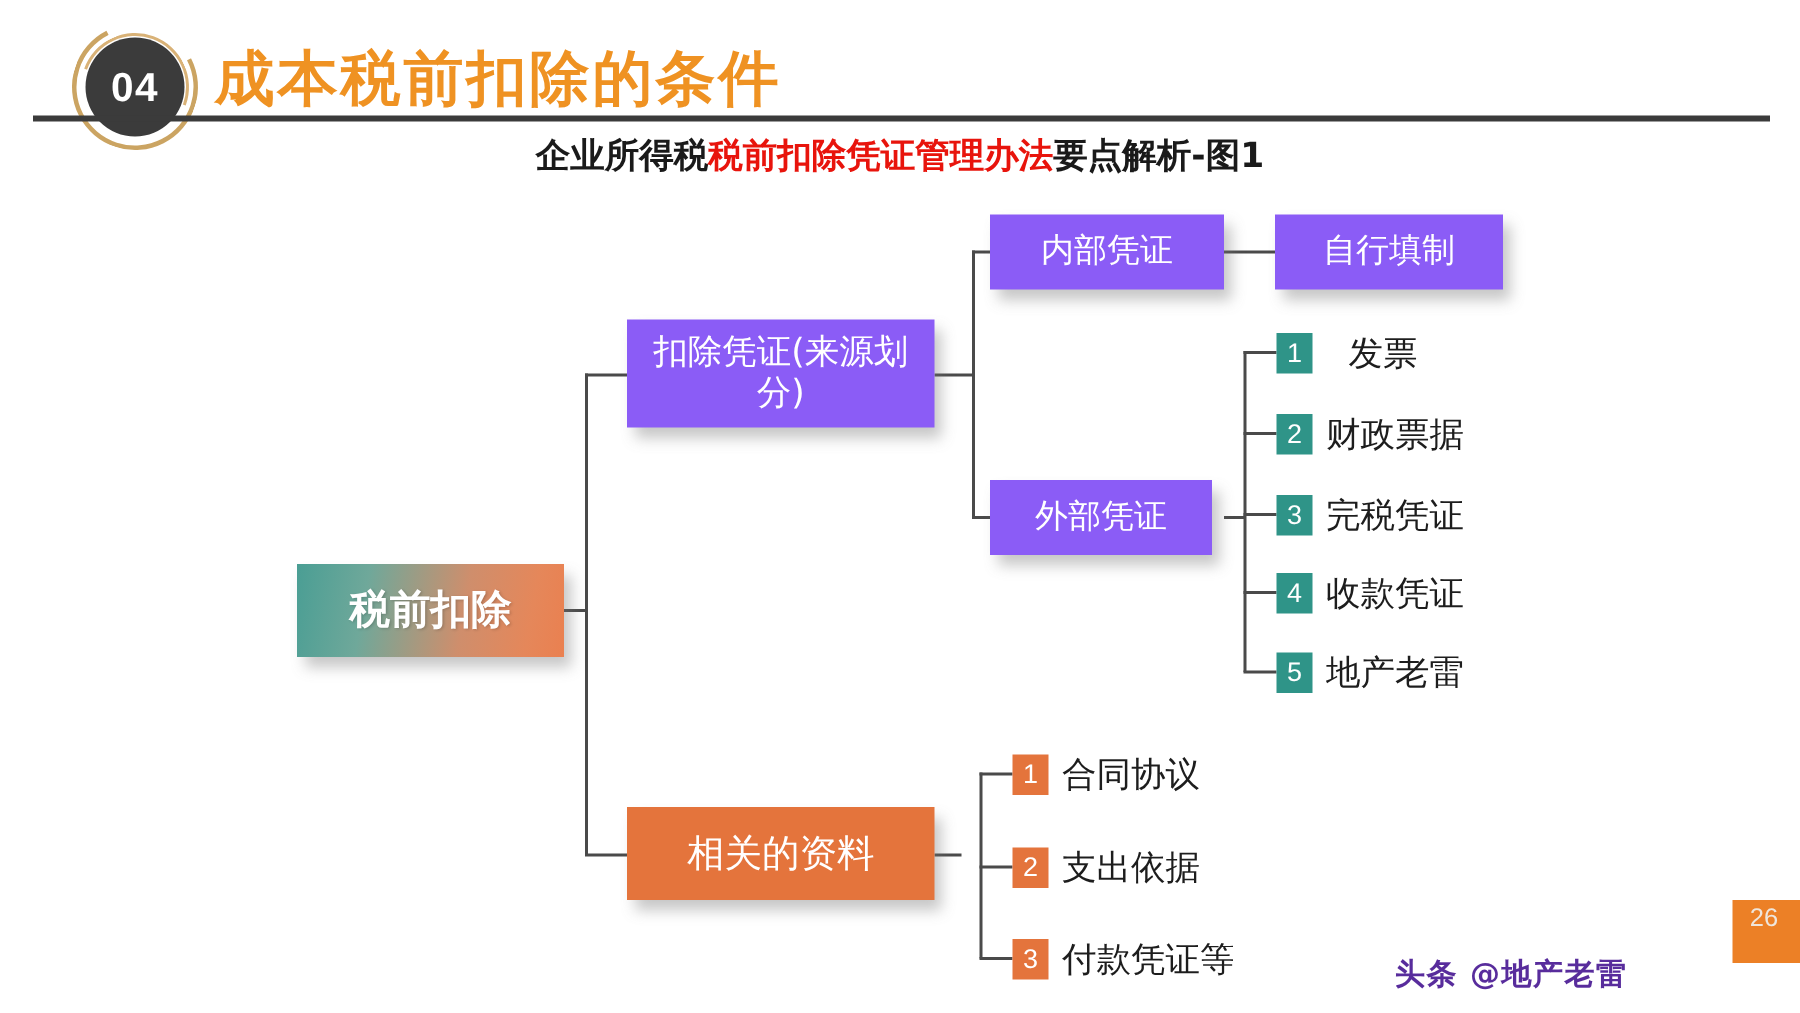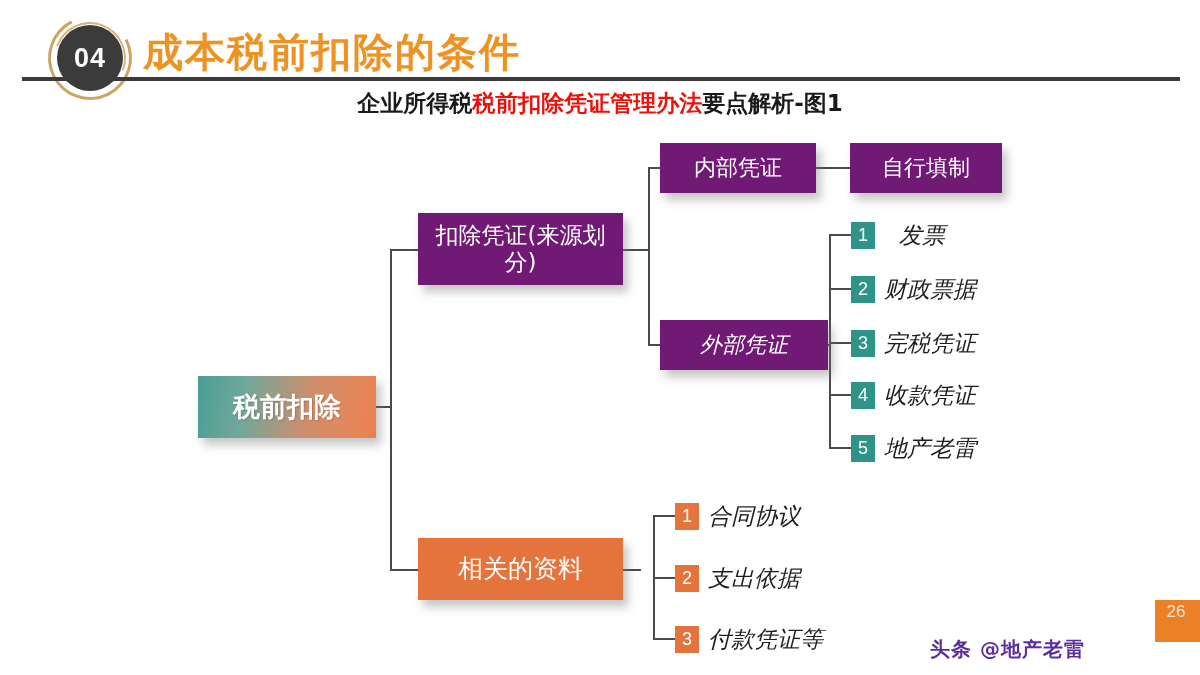--- a/index.html
+++ b/index.html
@@ -52,30 +52,30 @@
   
   .canvas{position:absolute;left:0;top:120px;width:1200px;height:555px;}
 
   .node{
     position:absolute;box-sizing:border-box;
     display:flex;align-items:center;justify-content:center;
     color:#ffffff;text-align:center;line-height:1.18;
     font-family:"DejaVu Sans","Liberation Sans",sans-serif;
     box-shadow:5px 7px 9px rgba(120,120,120,.42);
   }
-  .teal{background:#701a75;}
+  .teal{background:#8b5cf6;}
   .orange{background:#e4743c;}
   .root{
     background:linear-gradient(100deg,#4a9e94 0%,#6fa89a 26%,#cf8e6c 62%,#e5875a 86%,#ea8050 100%);
   }
 
   .n-inner   {left:660px;top:23px;width:156px;height:50px;font-size:22px;}
   .n-self    {left:850px;top:23px;width:152px;height:50px;font-size:22px;}
   .n-source  {left:418px;top:93px;width:205px;height:72px;font-size:23px;padding:0 8px;}
-  .n-outer   {left:660px;top:200px;width:168px;height:50px;font-size:22px;font-style:italic;}
+  .n-outer   {left:660px;top:200px;width:148px;height:50px;font-size:22px;}
   .n-root    {left:198px;top:256px;width:178px;height:62px;font-size:27px;font-weight:bold;
               text-shadow:1px 1px 2px rgba(0,0,0,.18);}
   .n-related {left:418px;top:418px;width:205px;height:62px;font-size:25px;}
 
   
   .ln{position:absolute;background:#4a4a4a;}
   .lnh{height:1.6px;}
   .lnv{width:1.6px;}
 
   
@@ -83,21 +83,20 @@
   .item .num{
     width:24px;height:27px;display:flex;align-items:center;justify-content:center;
     color:#fff;font-size:18px;font-weight:normal;
     font-family:"Liberation Sans",sans-serif;flex:0 0 auto;
   }
   .item .num.teal{background:#2f9488;}
   .item .num.orange{background:#e4743c;}
   .item .txt{
     margin-left:9px;font-size:23px;color:#1d1d1d;white-space:nowrap;
     font-family:"DejaVu Sans","Liberation Sans",sans-serif;
-    font-style:italic;
   }
   .item .txt.spaced{margin-left:24px;}
 
   
   .corner{
     position:absolute;left:1155px;top:600px;width:45px;height:42px;
     background:#ec8026;
   }
   .pagenum{
     position:absolute;left:1152px;top:602px;width:48px;text-align:center;

